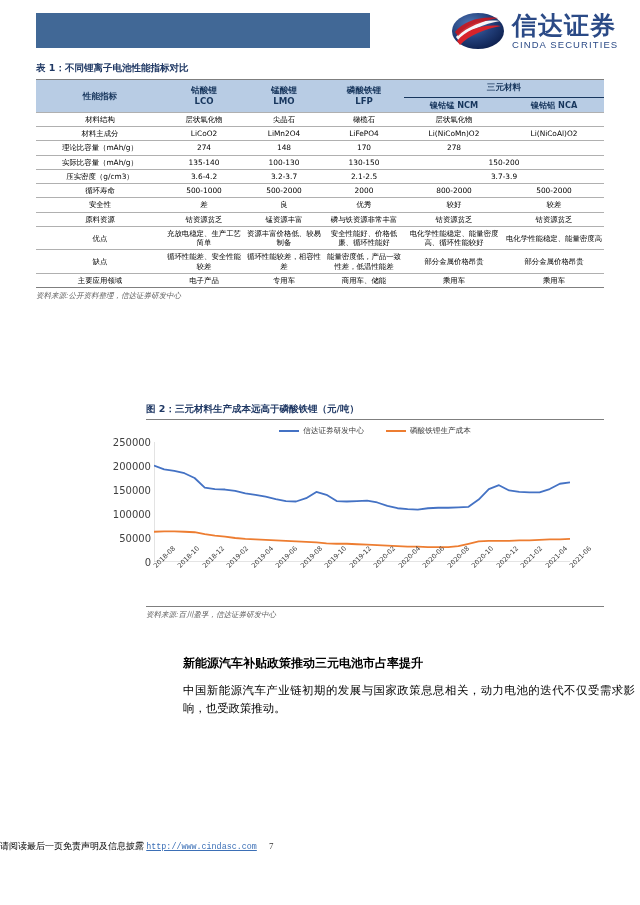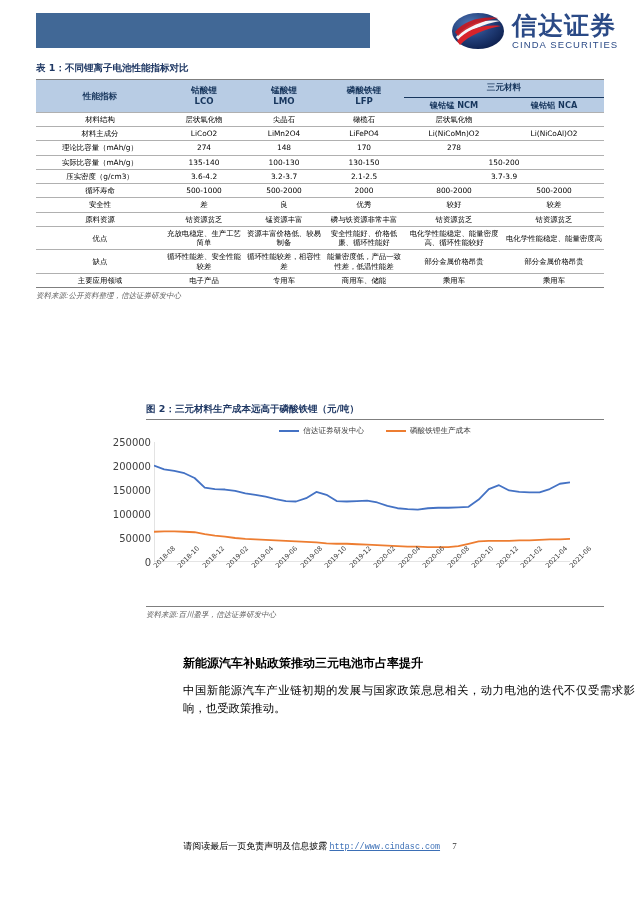--- a/index.html
+++ b/index.html
@@ -48,21 +48,21 @@
         font-family:"DejaVu Sans","Liberation Sans",sans-serif;font-size:6.6px;color:#3f3f3f;
         transform-origin:left top;transform:rotate(-45deg);white-space:nowrap;}
   .fsrc{margin-top:44px;border-top:1.2px solid #7f7f7f;padding-top:3px;}
 
   
   .body{position:absolute;left:152px;top:655px;width:452px;margin-left:31px;}
   .h2{font-family:"DejaVu Sans","Liberation Sans",sans-serif;font-size:12px;font-weight:700;color:#000;margin-bottom:9px;}
   .para{font-size:11.4px;line-height:1.62;text-align:justify;margin:0 0 7px 0;}
   .para b{font-weight:700;}
   .num{font-family:"DejaVu Sans","Liberation Sans",sans-serif;font-size:10.6px;}
-  .foot{position:absolute;left:0;top:840px;width:640px;text-align:center;font-size:9px;}
+  .foot{position:absolute;left:0;top:840px;width:640px;font-size:9px;}
   .foot a{color:#3b6fb6;text-decoration:underline;font-family:"Liberation Mono","DejaVu Sans Mono",monospace;font-size:8.4px;}
   .pg{margin-left:10px;font-family:"Liberation Serif",serif;font-size:9px;color:#333;}
 </style>
 </head>
 <body>
 
 <div class="hdr">
   <div class="hdr-bar"></div>
   <div class="logo">
     <div class="logo-mark">

